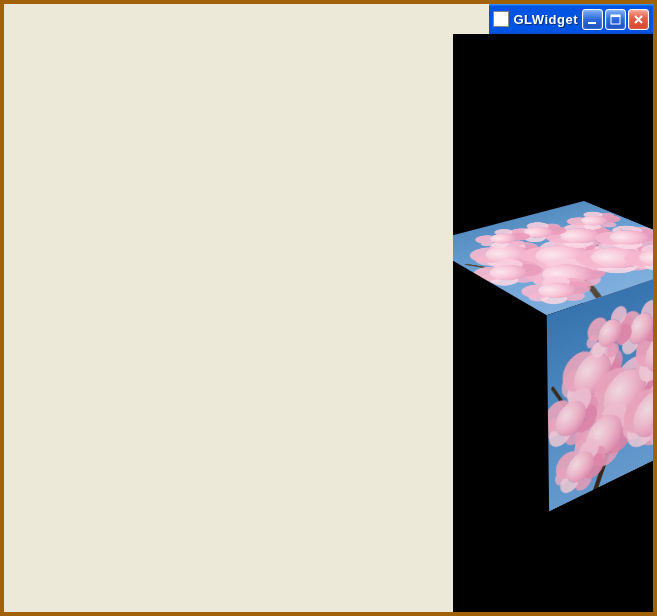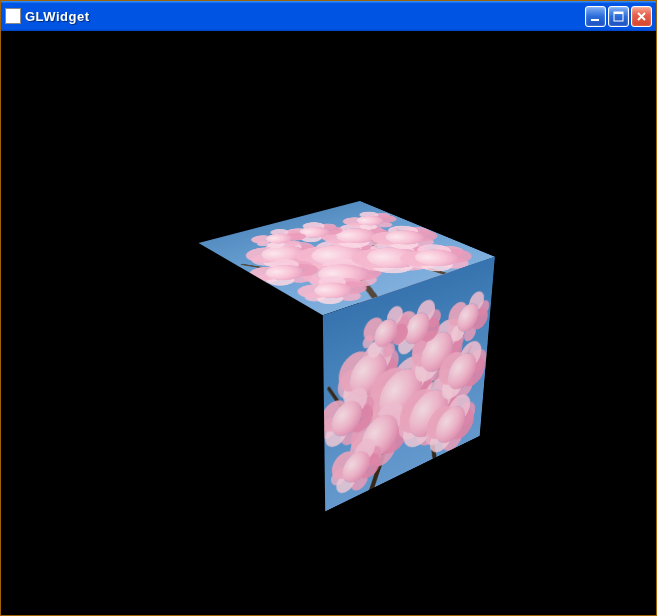--- a/index.html
+++ b/index.html
@@ -13,23 +13,24 @@
       height: 616px;
       font-family: "Tahoma", sans-serif;
       font-size: 11px;
       overflow: hidden;
       background: #ece9d8;
     }
     
     .window {
       width: 657px;
       height: 616px;
-      border: 1px solid #a16207;
+      border: 4px solid #a16207;
       display: flex;
       flex-direction: column;
+      align-items: flex-end;
     }
     
     .titlebar {
       height: 30px;
       background: linear-gradient(180deg, #3c9af8 0%, #0054e3 8%, #0054e3 50%, #0054e3 92%, #0046c7 100%);
       display: flex;
       align-items: center;
       padding: 0 4px;
       gap: 4px;
       color: white;

